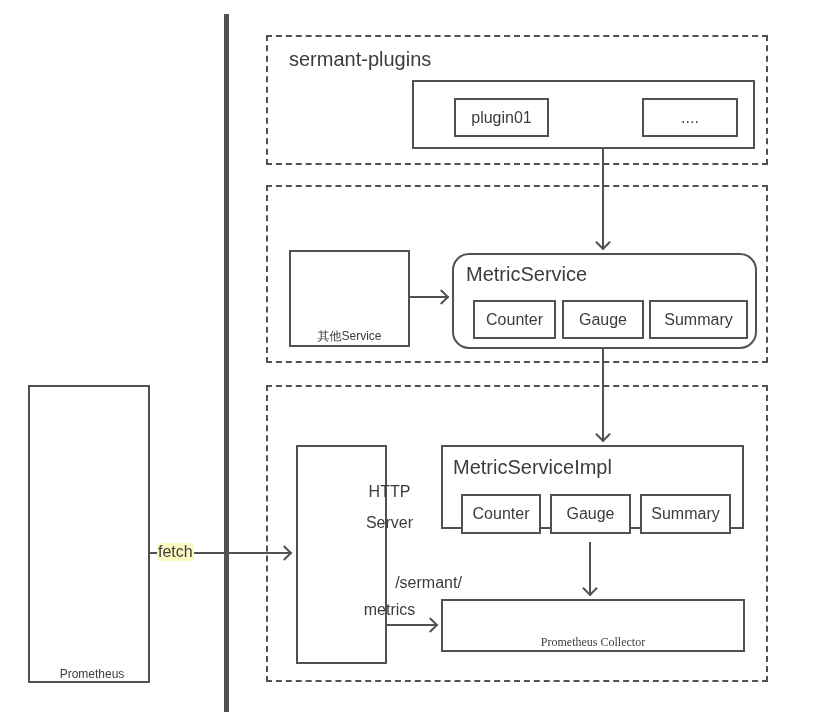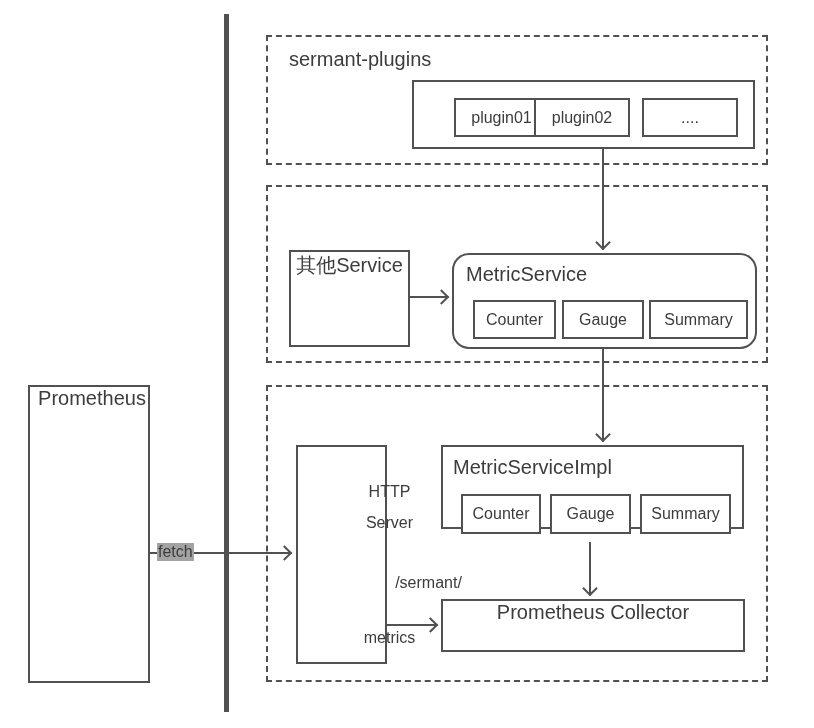--- a/index.html
+++ b/index.html
@@ -7,57 +7,56 @@
     --text:#3c3c3c;
     --bg:#ffffff;
   }
   html,body{margin:0;padding:0;background:#fff;}
   body{font-family:"Liberation Sans",sans-serif;color:var(--text);}
   .canvas{position:relative;width:814px;height:728px;background:var(--bg);overflow:hidden;}
 
   .box{position:absolute;box-sizing:border-box;border:2px solid var(--stroke);background:#fff;}
   .group{position:absolute;box-sizing:border-box;border:2px dashed var(--stroke);background:transparent;}
   .lbl{position:absolute;font-size:20px;line-height:20px;color:var(--text);white-space:nowrap;}
-  .center{display:flex;align-items:flex-start;justify-content:center;font-size:20px;color:var(--text);}
+  .center{display:flex;align-items:flex-end;justify-content:center;font-size:12px;color:var(--text);}
   .chip{position:absolute;box-sizing:border-box;border:2px solid var(--stroke);background:#fff;
         display:flex;align-items:center;justify-content:center;font-size:16px;color:var(--text);}
 
   
   .arr-v{position:absolute;width:2px;background:var(--stroke);}
   .arr-v::after{content:"";position:absolute;bottom:1px;left:50%;width:9px;height:9px;
     border-right:2px solid var(--stroke);border-bottom:2px solid var(--stroke);
     transform:translateX(-50%) rotate(45deg);}
   .arr-h{position:absolute;height:2px;background:var(--stroke);}
   .arr-h::after{content:"";position:absolute;right:0;top:50%;width:9px;height:9px;
     border-right:2px solid var(--stroke);border-top:2px solid var(--stroke);
     transform:translateY(-50%) rotate(45deg);}
 
   .divider{position:absolute;background:var(--stroke);}
   .http-line{position:absolute;width:100%;text-align:center;font-size:16px;height:22px;padding-left:48px;}
-  .fetch-tag{position:absolute;font-size:16px;background:#a3a3a3;padding:0 1px;color:var(--text);}
+  .fetch-tag{position:absolute;font-size:16px;background:#fef9c3;padding:0 1px;color:var(--text);}
 </style>
 </head>
 <body>
 
 <div class="canvas">
 
   <div class="divider" style="left:224px;top:14px;width:5px;height:698px;"></div>
 
   <div class="box center" style="left:28px;top:385px;width:122px;height:298px;padding-left:6px;">
     <span>Prometheus</span>
   </div>
 
   <div class="arr-h" style="left:150px;top:552px;width:140px;"></div>
   <div class="fetch-tag" style="left:157px;top:543px;">fetch</div>
 
   <div class="group" style="left:266px;top:35px;width:502px;height:130px;">
     <div class="lbl" style="left:21px;top:12px;">sermant-plugins</div>
     <div class="box" style="left:144px;top:43px;width:343px;height:69px;">
       <div class="chip" style="left:12px;top:16px;width:95px;height:39px;margin-left:28px;">plugin01</div>
-      <div class="chip" style="left:120px;top:16px;width:96px;height:39px;">plugin02</div>
       <div class="chip" style="left:228px;top:16px;width:96px;height:39px;">....</div>
     </div>
   </div>
 
   <div class="arr-v" style="left:602px;top:148px;height:101px;"></div>
 
   <div class="group" style="left:266px;top:185px;width:502px;height:178px;">
 
     <div class="box center" style="left:21px;top:63px;width:121px;height:97px;">
       <span>其他Service</span>
@@ -74,31 +73,31 @@
   <div class="arr-h" style="left:410px;top:296px;width:37px;"></div>
 
   <div class="arr-v" style="left:602px;top:347px;height:94px;"></div>
 
   <div class="group" style="left:266px;top:385px;width:502px;height:297px;">
 
     <div class="box" style="left:28px;top:58px;width:91px;height:219px;">
       <div class="http-line" style="top:36px;">HTTP</div>
       <div class="http-line" style="top:67px;">Server</div>
       <div class="http-line" style="top:127px;margin-left:39px;">/sermant/</div>
-      <div class="http-line" style="top:154px;margin-top:28px;">metrics</div>
+      <div class="http-line" style="top:154px;">metrics</div>
     </div>
 
     <div class="box" style="left:173px;top:58px;width:303px;height:84px;">
       <div class="lbl" style="left:10px;top:10px;">MetricServiceImpl</div>
       <div class="chip" style="left:18px;top:47px;width:80px;height:40px;">Counter</div>
       <div class="chip" style="left:107px;top:47px;width:81px;height:40px;">Gauge</div>
       <div class="chip" style="left:197px;top:47px;width:91px;height:40px;">Summary</div>
     </div>
 
-    <div class="box center" style="left:173px;top:212px;width:304px;height:53px;">
+    <div class="box center" style="left:173px;top:212px;width:304px;height:53px;font-family:Liberation Serif, serif;">
       <span>Prometheus Collector</span>
     </div>
   </div>
 
   <div class="arr-v" style="left:589px;top:542px;height:53px;"></div>
 
   <div class="arr-h" style="left:385px;top:624px;width:51px;"></div>
 
 </div>
 

